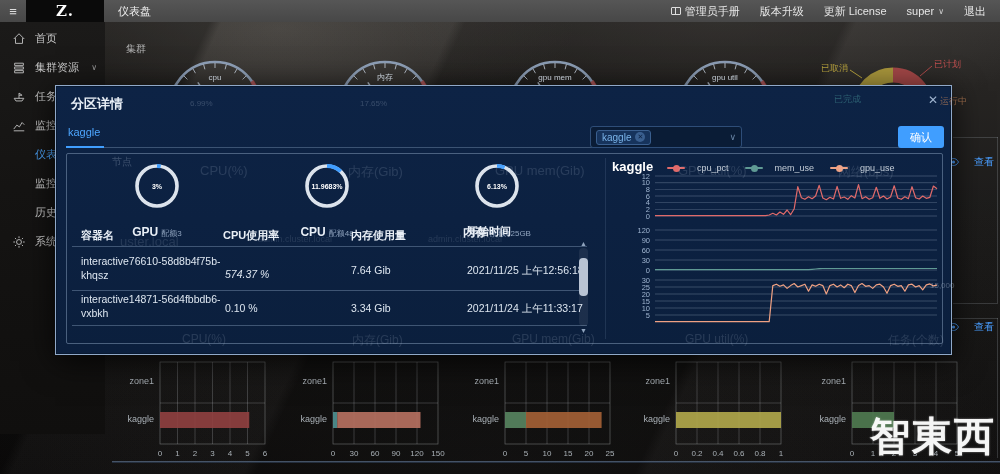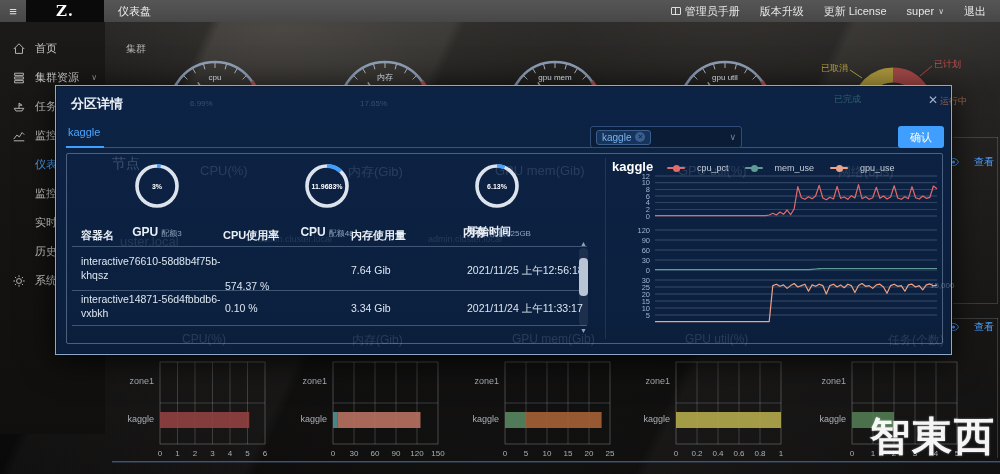--- a/index.html
+++ b/index.html
@@ -27,21 +27,21 @@
   #logo-text { font-family:"DejaVu Serif","Liberation Serif",serif; font-weight:900; font-size:15px; color:#fff; letter-spacing:1px; }
   #topbar-title { margin-left:14px; color:#f0f0f0; }
   #top-links { margin-left:auto; display:flex; align-items:center; gap:20px; padding-right:14px; }
   .top-link { display:flex; align-items:center; gap:4px; color:#e6e6e6; cursor:pointer; white-space:nowrap; }
   .top-link .chev { font-size:8px; color:#cfcfcf; }
   .book-glyph { display:inline-block; width:10px; height:8px; border:1px solid #ddd; border-radius:1px;
     background:linear-gradient(90deg, transparent 3px, #ddd 3px 4px, transparent 4px); }
 
   
   #sidebar { position:absolute; left:0; top:22px; width:105px; height:412px; z-index:4;
-    background:linear-gradient(180deg,#1b1a19 0%,#151413 40%,#100f0e 100%); padding-top:12px; }
+    background:linear-gradient(180deg,#1b1a19 0%,#151413 40%,#100f0e 100%); padding-top:2px; }
   .side-item { position:relative; height:29px; display:flex; align-items:center; color:#c9c9c9;
     font-size:11px; cursor:pointer; }
   .side-item .sicon { width:14px; height:14px; margin-left:12px; flex:0 0 14px; }
   .side-item .slabel { margin-left:9px; white-space:nowrap; overflow:hidden; }
   .side-item.sub .slabel { margin-left:35px; }
   .side-item.active .slabel { color:#4da6ff; }
   .side-item .schev { position:absolute; right:8px; font-size:8px; color:#9a9a9a; }
 
   
   #cluster-label { position:absolute; left:126px; top:42px; z-index:2; color:#b9b9b9; font-size:10px; }
@@ -180,23 +180,20 @@
           <path d="M2 11.5 L5.5 7 L8.5 9 L11.5 4 L14 6.5 M2 13.5 H14" fill="none" stroke="#b8b8b8" stroke-width="1.1" stroke-linejoin="round"></path>
         </svg>
         <span class="slabel">监控</span>
         <span class="schev">∨</span>
       </div>
       <div class="side-item sub active">
         <span class="slabel">仪表盘</span>
       </div>
       <div class="side-item sub">
         <span class="slabel">监控</span>
-      </div>
-      <div class="side-item sub">
-        <span class="slabel">实时</span>
       </div>
       <div class="side-item sub">
         <span class="slabel">历史</span>
       </div>
       <div class="side-item">
         <svg viewBox="0 0 16 16" class="sicon">
           <path d="M8 5.2 A2.8 2.8 0 1 0 8 10.8 A2.8 2.8 0 1 0 8 5.2 M8 1.5 V3.5 M8 12.5 V14.5 M1.5 8 H3.5 M12.5 8 H14.5 M3.4 3.4 L4.8 4.8 M11.2 11.2 L12.6 12.6 M12.6 3.4 L11.2 4.8 M4.8 11.2 L3.4 12.6" fill="none" stroke="#b8b8b8" stroke-width="1.1" stroke-linejoin="round"></path>
         </svg>
         <span class="slabel">系统</span>
         <span class="schev">∨</span>
@@ -474,21 +471,21 @@
               <circle cx="24" cy="24" r="20" fill="none" stroke="#409eff" stroke-width="3.8" stroke-dasharray="7.7 118.0" transform="rotate(-90 24 24)" stroke-linecap="butt"></circle>
             </svg><div class="ring-pct">6.13%</div><div class="ring-caption" style="left: 50%; transform: translateX(-50%);"><span class="rc-label">内存</span><span class="rc-quota">配额125GB</span></div></div>
         </div>
       <div id="mtable">
           <div class="th" style="left: 14px; top: 4px;">容器名</div>
           <div class="th" style="left: 156px; top: 4px;">CPU使用率</div>
           <div class="th" style="left: 284px; top: 4px;">内存使用量</div>
           <div class="th" style="left: 400px; top: 0;">开始时间</div>
           <div class="tline" style="top: 22px;"></div>
           <div class="td td-name" style="left: 14px; top: 30px;">interactive76610-58d8b4f75b-khqsz</div>
-          <div class="td" style="left: 158px; top: 56px;">574.37 %</div>
+          <div class="td" style="left: 158px; top: 44px; font-style: italic;">574.37 %</div>
           <div class="td" style="left: 284px; top: 40px;">7.64 Gib</div>
           <div class="td" style="left: 400px; top: 40px;">2021/11/25 上午12:56:18</div>
           <div class="tline" style="top: 66px;"></div>
           <div class="td td-name" style="left: 14px; top: 68px;">interactive14871-56d4fbbdb6-vxbkh</div>
           <div class="td" style="left: 158px; top: 78px;">0.10 %</div>
           <div class="td" style="left: 284px; top: 78px;">3.34 Gib</div>
           <div class="td" style="left: 400px; top: 78px;">2021/11/24 上午11:33:17</div>
           <div class="tline" style="top: 101px;"></div>
         </div>
       <div id="scrollbar">
@@ -562,21 +559,21 @@
             <text x="583" y="156.5" text-anchor="end" fill="#9fb4cf" font-size="7.5">10</text>
             <line x1="588" y1="161.0" x2="870" y2="161.0" stroke="#b4c2d6" stroke-width="0.6" opacity="0.45"></line>
             <text x="583" y="163.5" text-anchor="end" fill="#9fb4cf" font-size="7.5">5</text>
             <polyline points="588.0,167.6 591.6,167.6 595.1,167.6 598.7,167.6 602.3,167.6 605.8,167.6 609.4,167.6 613.0,167.6 616.6,167.6 620.1,167.6 623.7,167.6 627.3,167.6 630.8,167.6 634.4,167.6 638.0,167.6 641.5,167.6 645.1,167.6 648.7,167.6 652.3,167.6 655.8,167.6 659.4,167.6 663.0,167.6 666.5,167.6 670.1,167.6 673.7,167.6 677.2,167.6 680.8,167.6 684.4,167.6 687.9,167.6 691.5,167.6 695.1,167.6 698.7,167.6 702.2,167.6 705.8,131.6 709.4,130.2 712.9,132.3 716.5,130.9 720.1,134.4 723.6,131.6 727.2,129.5 730.8,133.0 734.4,131.6 737.9,130.2 741.5,137.2 745.1,130.9 748.6,132.3 752.2,130.2 755.8,131.6 759.3,140.0 762.9,131.6 766.5,130.2 770.1,133.0 773.6,130.9 777.2,133.7 780.8,130.2 784.3,131.6 787.9,138.6 791.5,131.6 795.0,129.5 798.6,132.3 802.2,131.6 805.7,134.4 809.3,130.9 812.9,130.2 816.5,133.0 820.0,139.3 823.6,131.6 827.2,130.2 830.7,132.3 834.3,131.6 837.9,137.2 841.4,130.9 845.0,130.2 848.6,133.0 852.2,131.6 855.7,135.8 859.3,130.9 862.9,129.9 866.4,131.9 870.0,131.2" fill="none" stroke="#efa183" stroke-width="1.2" stroke-linejoin="round"></polyline>
           </g>
         </svg>
     </div>
   </div>
 
   <div id="ghost-layer">
-      <div class="ghost" style="left: 112px; top: 155px; font-size: 14px; opacity: 0.25;">节点</div>
+      <div class="ghost" style="left: 112px; top: 155px; font-size: 10px; opacity: 0.25;">节点</div>
       <div class="ghost" style="left: 200px; top: 163px; font-size: 13px; opacity: 0.15;">CPU(%)</div>
       <div class="ghost" style="left: 348px; top: 163px; font-size: 13px; opacity: 0.15;">内存(Gib)</div>
       <div class="ghost" style="left: 495px; top: 163px; font-size: 13px; opacity: 0.15;">GPU mem(Gib)</div>
       <div class="ghost" style="left: 678px; top: 163px; font-size: 13px; opacity: 0.15;">GPU util(%)</div>
       <div class="ghost" style="left: 838px; top: 163px; font-size: 13px; opacity: 0.15;">网络(bps)</div>
       <div class="ghost" style="left: 190px; top: 99px; font-size: 8px; opacity: 0.22;">6.99%</div>
       <div class="ghost" style="left: 360px; top: 99px; font-size: 8px; opacity: 0.22;">17.65%</div>
       <div class="ghost" style="left: 120px; top: 234px; font-size: 13px; opacity: 0.13;">uster.local</div>
       <div class="ghost" style="left: 258px; top: 234px; font-size: 9px; opacity: 0.13;">admin.cluster.local</div>
       <div class="ghost" style="left: 428px; top: 234px; font-size: 9px; opacity: 0.13;">admin.cluster.local</div>

